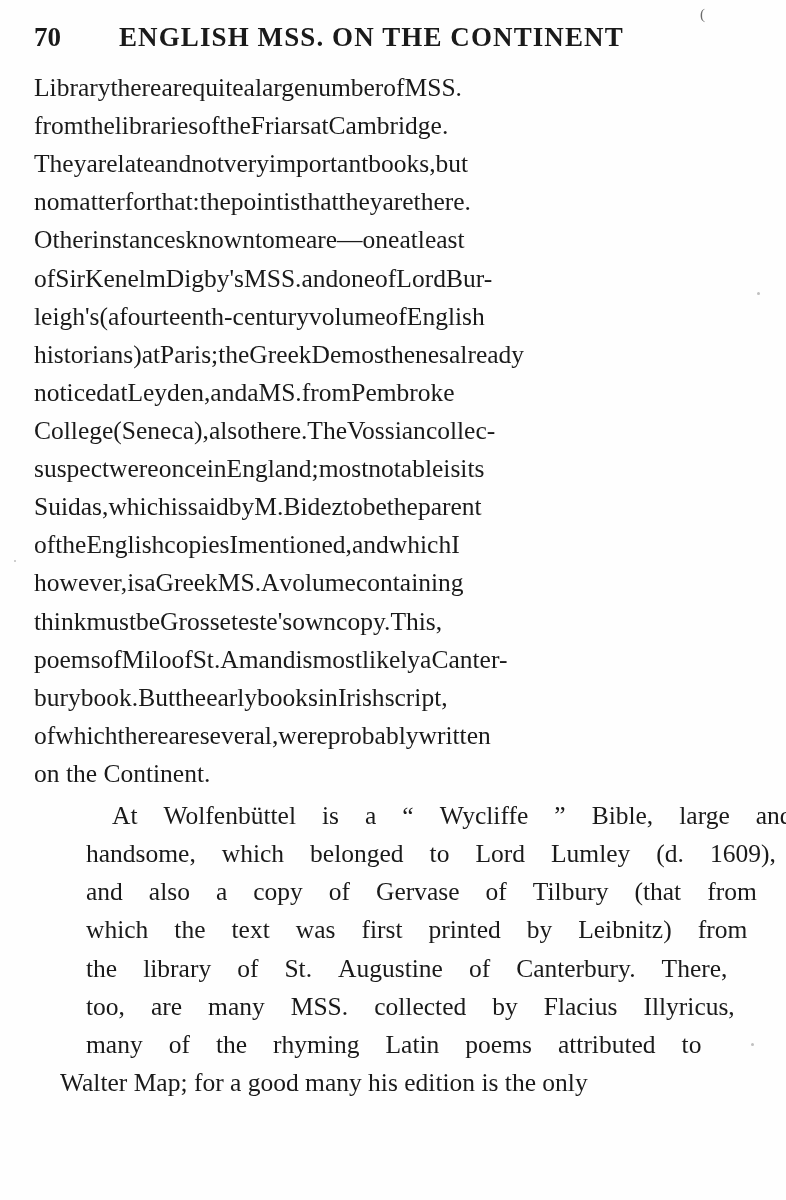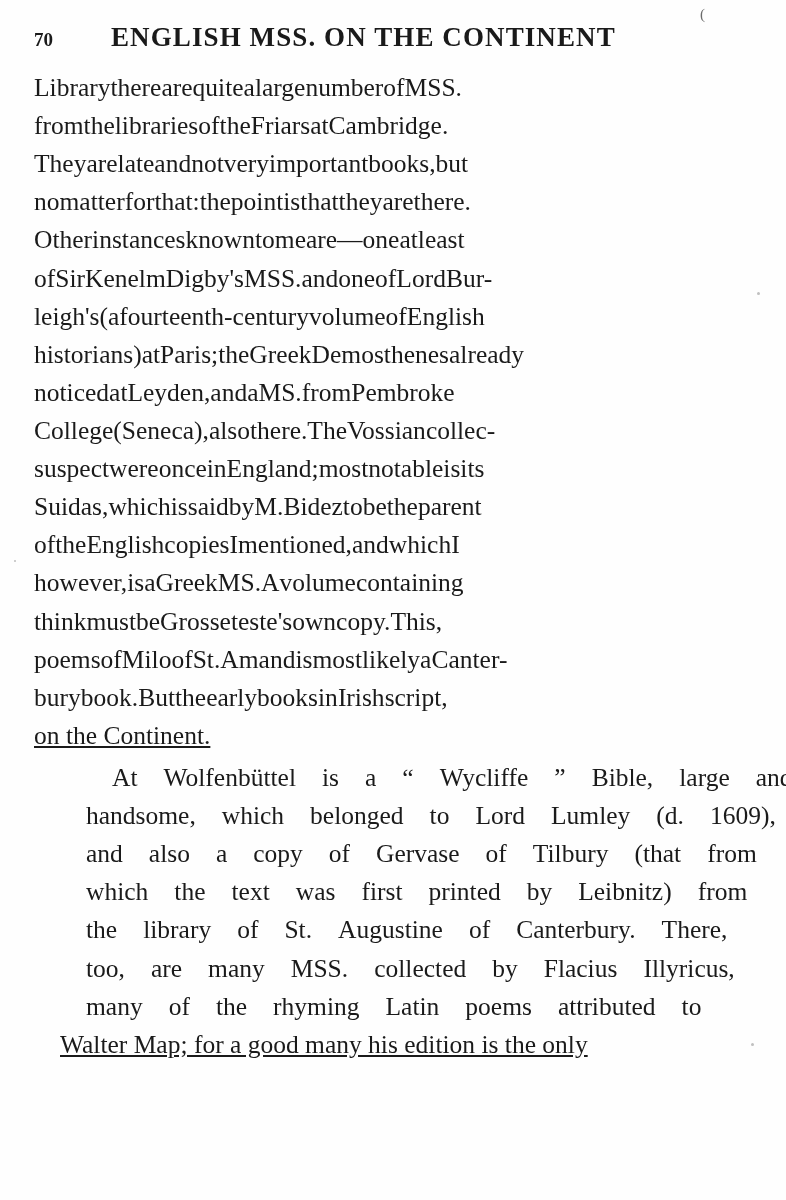--- a/index.html
+++ b/index.html
@@ -37,21 +37,21 @@
     color: #6b6b6b;
     font-family: "Liberation Serif", serif;
   }
   .header {
     display: flex;
     align-items: baseline;
     margin: 0 0 4px 0;
     letter-spacing: .5px;
   }
   .folio {
-    font-size: 19px;
+    font-size: 27px;
     font-weight: bold;
     font-family: "Liberation Serif", serif;
     letter-spacing: 0px;
     margin-right: 26px;
   }
   .running-head {
     font-size: 27px;
     font-weight: bold;
     font-family: "Liberation Serif", serif;
     letter-spacing: 1.1px;
@@ -62,21 +62,20 @@
     margin-top: 16px;
     font-size: 25.5px;
     line-height: 1.495;
   }
   .para {
     margin: 0;
     text-align: justify;
     text-justify: inter-word;
     -webkit-hyphens: none;
     hyphens: none;
-    text-decoration: underline;
   }
   .para.indent {
     text-indent: 26px;
     margin-top: 4px;
   }
   
   .para .line {
     display: block;
     white-space: nowrap;
   }
@@ -119,20 +118,21 @@
         <span class="line"><span class="w">historians)</span><span class="w">at</span><span class="w">Paris;</span><span class="w">the</span><span class="w">Greek</span><span class="w">Demosthenes</span><span class="w">already</span></span>
         <span class="line"><span class="w">noticed</span><span class="w">at</span><span class="w">Leyden,</span><span class="w">and</span><span class="w">a</span><span class="w">MS.</span><span class="w">from</span><span class="w">Pembroke</span></span>
         <span class="line"><span class="w">College</span><span class="w">(Seneca),</span><span class="w">also</span><span class="w">there.</span><span class="w">The</span><span class="w">Vossian</span><span class="w">collec-</span></span>
         <span class="line"><span class="w">suspect</span><span class="w">were</span><span class="w">once</span><span class="w">in</span><span class="w">England;</span><span class="w">most</span><span class="w">notable</span><span class="w">is</span><span class="w">its</span></span>
         <span class="line"><span class="w">Suidas,</span><span class="w">which</span><span class="w">is</span><span class="w">said</span><span class="w">by</span><span class="w">M.</span><span class="w">Bidez</span><span class="w">to</span><span class="w">be</span><span class="w">the</span><span class="w">parent</span></span>
         <span class="line"><span class="w">of</span><span class="w">the</span><span class="w">English</span><span class="w">copies</span><span class="w">I</span><span class="w">mentioned,</span><span class="w">and</span><span class="w">which</span><span class="w">I</span></span>
         <span class="line"><span class="w">however,</span><span class="w">is</span><span class="w">a</span><span class="w">Greek</span><span class="w">MS.</span><span class="w">A</span><span class="w">volume</span><span class="w">containing</span></span>
         <span class="line"><span class="w">think</span><span class="w">must</span><span class="w">be</span><span class="w">Grosseteste's</span><span class="w">own</span><span class="w">copy.</span><span class="w">This,</span></span>
         <span class="line"><span class="w">poems</span><span class="w">of</span><span class="w">Milo</span><span class="w">of</span><span class="w">St.</span><span class="w">Amand</span><span class="w">is</span><span class="w">most</span><span class="w">likely</span><span class="w">a</span><span class="w">Canter-</span></span>
         <span class="line"><span class="w">bury</span><span class="w">book.</span><span class="w">But</span><span class="w">the</span><span class="w">early</span><span class="w">books</span><span class="w">in</span><span class="w">Irish</span><span class="w">script,</span></span>
+        <span class="line"><span class="w">of</span><span class="w">which</span><span class="w">there</span><span class="w">are</span><span class="w">several,</span><span class="w">were</span><span class="w">probably</span><span class="w">written</span></span>
         <span class="line nostretch">on the Continent.</span>
       </p>
       <p class="para indent">
         <span class="line" style="padding-left: 26px;"><span class="w">At</span><span class="w">Wolfenbüttel</span><span class="w">is</span><span class="w">a</span><span class="w">“</span><span class="w">Wycliffe</span><span class="w">”</span><span class="w">Bible,</span><span class="w">large</span><span class="w">and</span></span>
         <span class="line"><span class="w">handsome,</span><span class="w">which</span><span class="w">belonged</span><span class="w">to</span><span class="w">Lord</span><span class="w">Lumley</span><span class="w">(d.</span><span class="w">1609),</span></span>
         <span class="line"><span class="w">and</span><span class="w">also</span><span class="w">a</span><span class="w">copy</span><span class="w">of</span><span class="w">Gervase</span><span class="w">of</span><span class="w">Tilbury</span><span class="w">(that</span><span class="w">from</span></span>
         <span class="line"><span class="w">which</span><span class="w">the</span><span class="w">text</span><span class="w">was</span><span class="w">first</span><span class="w">printed</span><span class="w">by</span><span class="w">Leibnitz)</span><span class="w">from</span></span>
         <span class="line"><span class="w">the</span><span class="w">library</span><span class="w">of</span><span class="w">St.</span><span class="w">Augustine</span><span class="w">of</span><span class="w">Canterbury.</span><span class="w">There,</span></span>
         <span class="line"><span class="w">too,</span><span class="w">are</span><span class="w">many</span><span class="w">MSS.</span><span class="w">collected</span><span class="w">by</span><span class="w">Flacius</span><span class="w">Illyricus,</span></span>
         <span class="line"><span class="w">many</span><span class="w">of</span><span class="w">the</span><span class="w">rhyming</span><span class="w">Latin</span><span class="w">poems</span><span class="w">attributed</span><span class="w">to</span></span>

